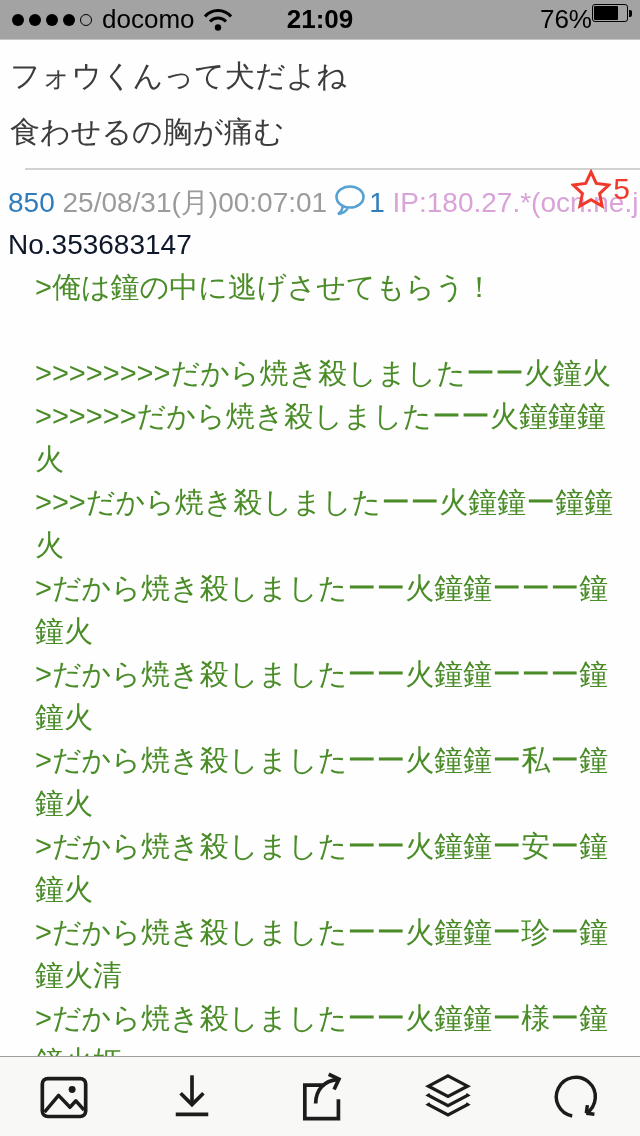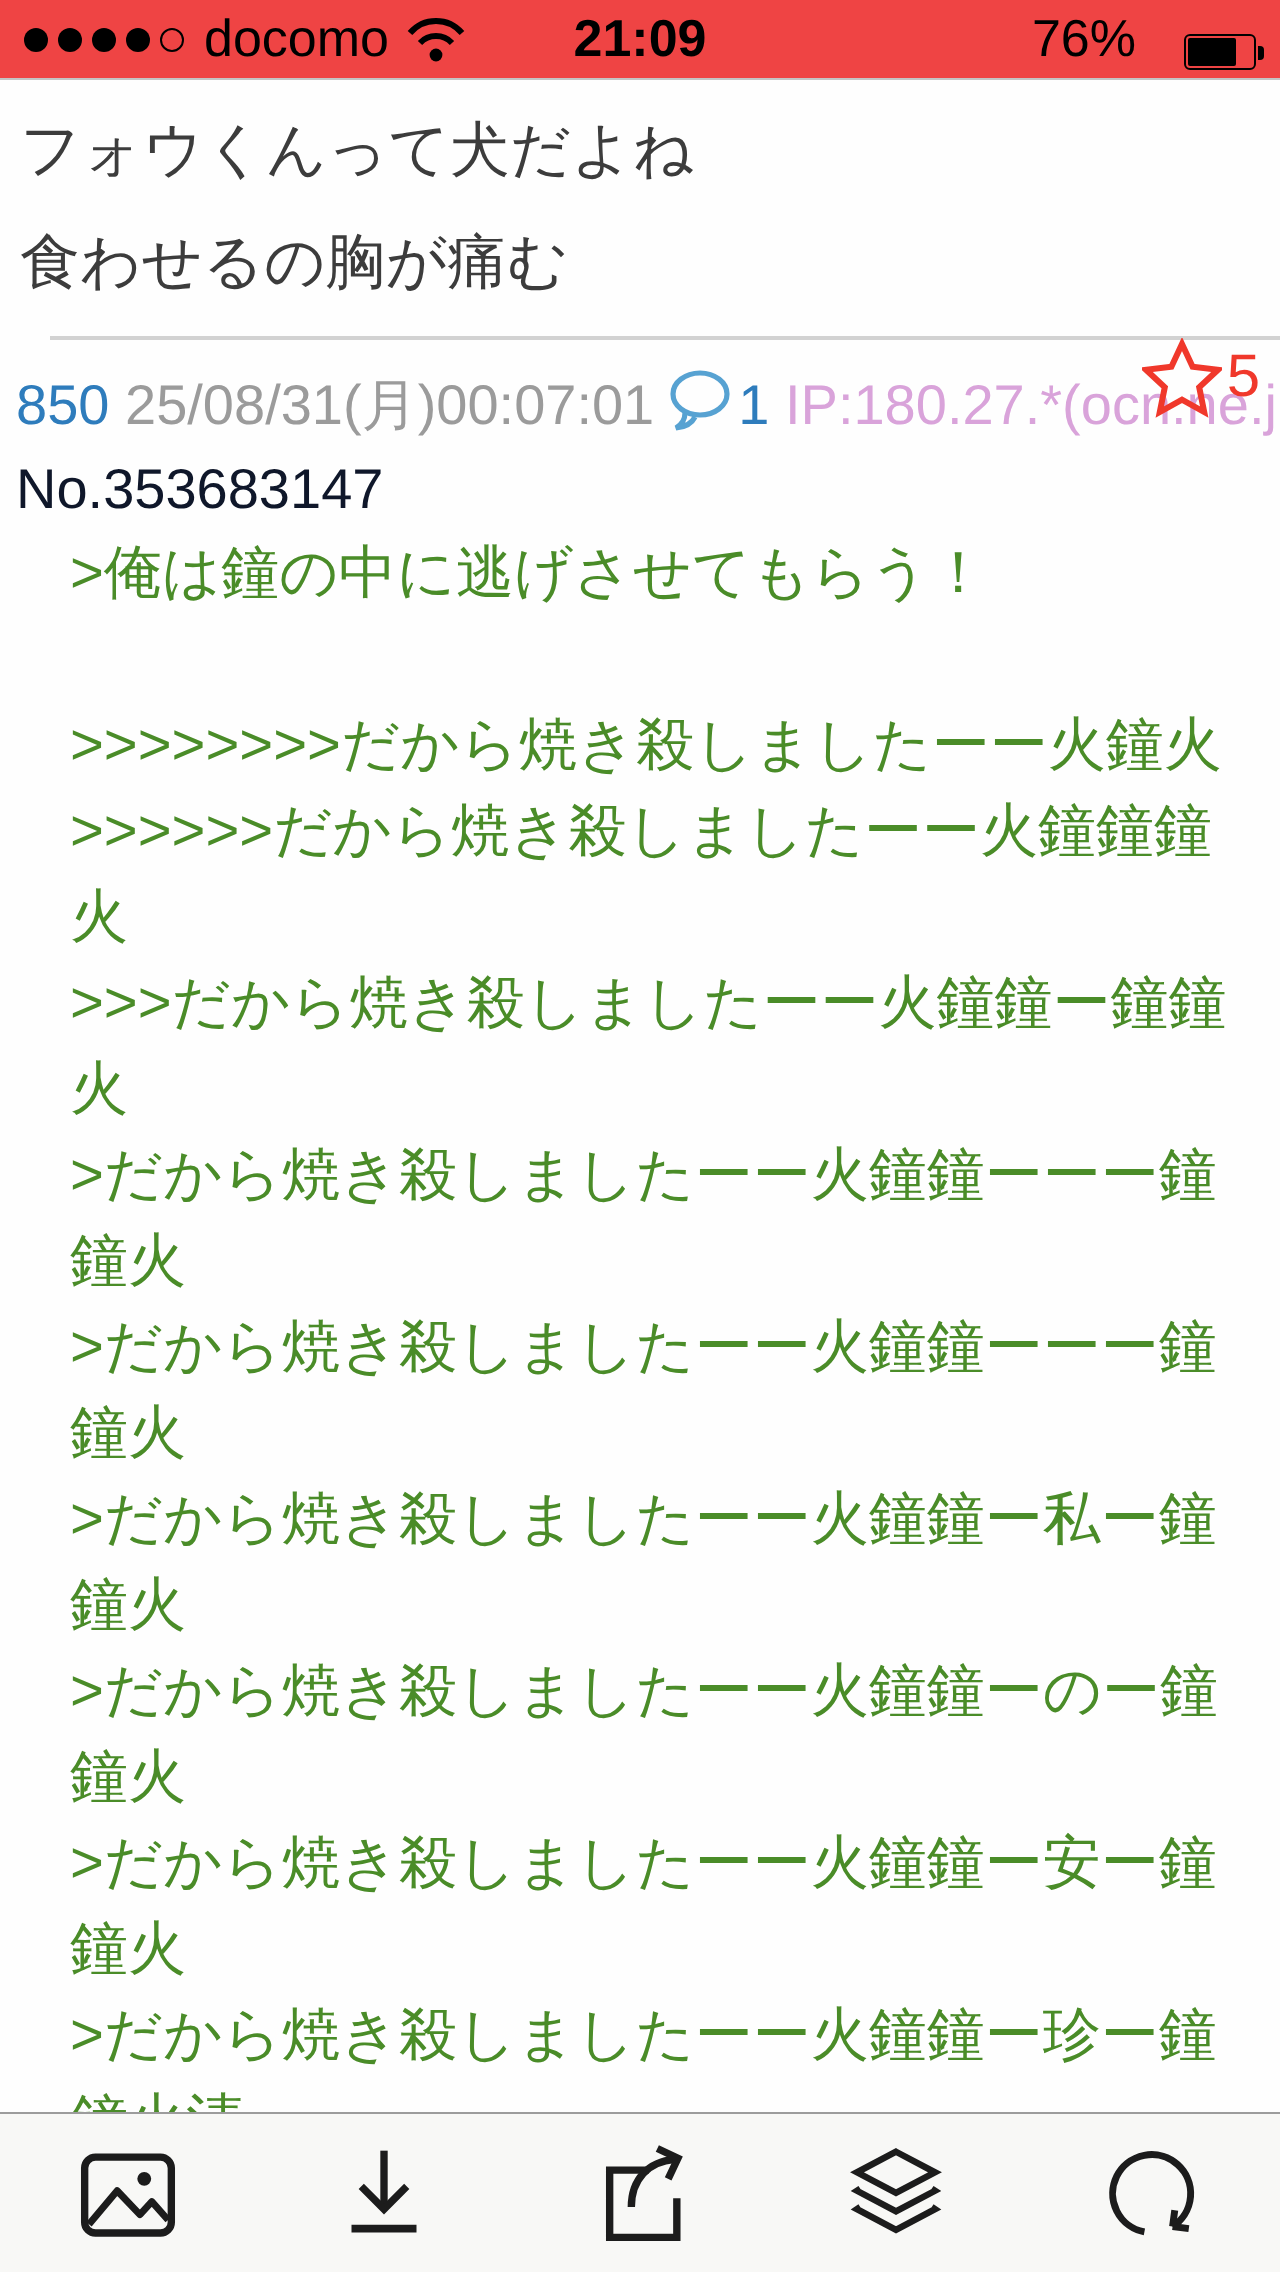--- a/index.html
+++ b/index.html
@@ -2,30 +2,30 @@
 <html><head>
 <meta charset="utf-8">
 <style>
   html,body{margin:0;padding:0;background:#fff;}
   .screen{
     position:relative;width:640px;height:1136px;overflow:hidden;background:#fefefe;
     font-family:"Liberation Sans","DejaVu Sans",sans-serif;color:#3a3a3a;
   }
   
   .status-bar{
-    position:relative;height:40px;background:#ef4444;border-bottom:1px solid #c4c4c4;
+    position:relative;height:40px;background:#a3a3a3;border-bottom:1px solid #c4c4c4;
     display:flex;align-items:center;justify-content:space-between;
     font-size:26px;color:#000;padding:0 12px;box-sizing:border-box;
   }
   .sb-left{display:flex;align-items:center;gap:8px;}
   .dots{display:flex;align-items:center;gap:5px;margin-right:2px;}
   .dot{width:12px;height:12px;border-radius:50%;background:#000;display:inline-block;}
   .dot.empty{background:transparent;border:1.5px solid #000;box-sizing:border-box;}
   .sb-time{position:absolute;left:0;right:0;text-align:center;font-weight:bold;pointer-events:none;}
-  .sb-right{display:flex;align-items:flex-end;gap:24px;}
+  .sb-right{display:flex;align-items:flex-start;gap:0;}
   .battery{position:relative;width:36px;height:18px;border:1.5px solid #000;border-radius:3px;display:inline-block;box-sizing:border-box;}
   .battery-fill{position:absolute;left:1px;top:1px;bottom:1px;background:#000;border-radius:1px;}
   .battery-cap{position:absolute;right:-5px;top:5px;width:3px;height:7px;background:#000;border-radius:0 2px 2px 0;}
   
   .note{padding:8px 10px 2px 10px;font-size:30px;line-height:56px;color:#3c3c3c;}
   .divider{border:none;border-top:2px solid #d2d2d2;margin:6px 0 0 25px;}
   
   .post{padding:0 8px;position:relative;}
   .post-header{font-size:28px;line-height:42px;margin-top:12px;white-space:nowrap;position:relative;}
   .num{color:#2e7cbc;}
@@ -103,21 +103,20 @@
     <div class="post-id">No.353683147</div>
     <div class="post-body">
         <div class="body-line">&gt;俺は鐘の中に逃げさせてもらう！</div>
         <div class="body-line"></div>
         <div class="body-line">&gt;&gt;&gt;&gt;&gt;&gt;&gt;&gt;だから焼き殺しましたーー火鐘火</div>
         <div class="body-line">&gt;&gt;&gt;&gt;&gt;&gt;だから焼き殺しましたーー火鐘鐘鐘火</div>
         <div class="body-line">&gt;&gt;&gt;だから焼き殺しましたーー火鐘鐘ー鐘鐘火</div>
         <div class="body-line">&gt;だから焼き殺しましたーー火鐘鐘ーーー鐘鐘火</div>
         <div class="body-line">&gt;だから焼き殺しましたーー火鐘鐘ーーー鐘鐘火</div>
         <div class="body-line">&gt;だから焼き殺しましたーー火鐘鐘ー私ー鐘鐘火</div>
-        <div class="body-line">&gt;だから焼き殺しましたーー火鐘鐘ーのー鐘鐘火</div>
         <div class="body-line">&gt;だから焼き殺しましたーー火鐘鐘ー安ー鐘鐘火</div>
         <div class="body-line">&gt;だから焼き殺しましたーー火鐘鐘ー珍ー鐘鐘火清</div>
         <div class="body-line">&gt;だから焼き殺しましたーー火鐘鐘ー様ー鐘鐘火姫</div>
       </div>
   </section>
 
   <hr class="divider">
 
   <footer class="toolbar">
     <button class="tool-btn">

